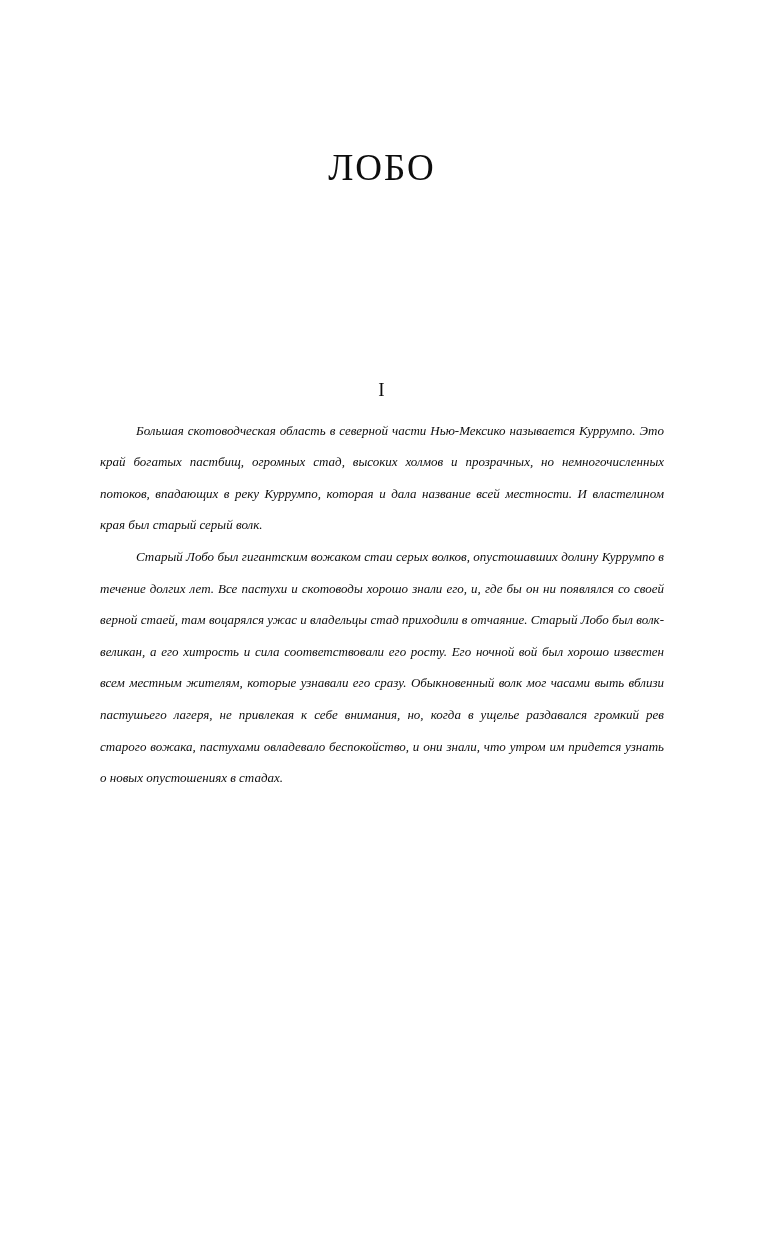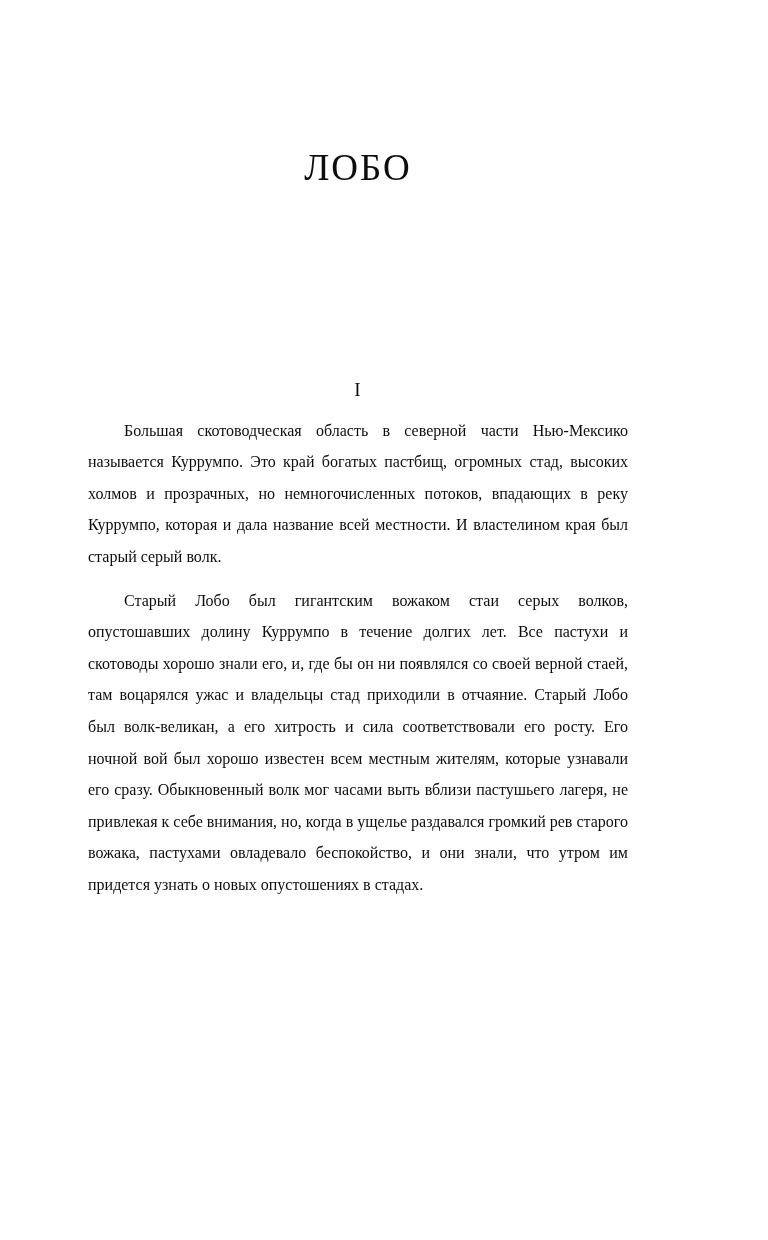--- a/index.html
+++ b/index.html
@@ -11,21 +11,21 @@
     position: relative;
     width: 768px;
     height: 1240px;
     background: #ffffff;
     overflow: hidden;
     font-family: "Liberation Serif", "DejaVu Serif", serif;
     color: #0d0d0d;
   }
   .content {
     position: absolute;
-    left: 76px;
+    left: 100px;
     top: 0;
     width: 564px;
     height: 992px;
   }
   .chapter-title {
     margin: 0;
     padding-top: 148px;
     text-align: center;
     font-weight: normal;
     font-size: 37px;
@@ -33,26 +33,27 @@
     line-height: 1.1;
   }
   .section-number {
     text-align: center;
     font-size: 19px;
     margin-top: 190px;
     margin-bottom: 14px;
     letter-spacing: 1px;
   }
   p.body-par {
-    margin: 12px;
-    font-size: 16px;
+    margin: 0;
+    font-size: 13px;
     line-height: 31.6px;
     text-align: justify;
     text-indent: 36px;
     hyphens: manual;
+    font-style: italic;
   }
 </style>
 </head>
 <body>
 
 <div class="page">
   <div class="content">
     <h1 class="chapter-title">ЛОБО</h1>
     <div class="section-number">I</div>
     <p class="body-par">Большая скотоводческая область в северной части Нью-Мексико называется Куррумпо. Это край богатых пастбищ, огромных стад, высоких холмов и прозрачных, но немногочисленных потоков, впадающих в реку Куррумпо, которая и дала название всей местности. И властелином края был старый серый волк.</p>

